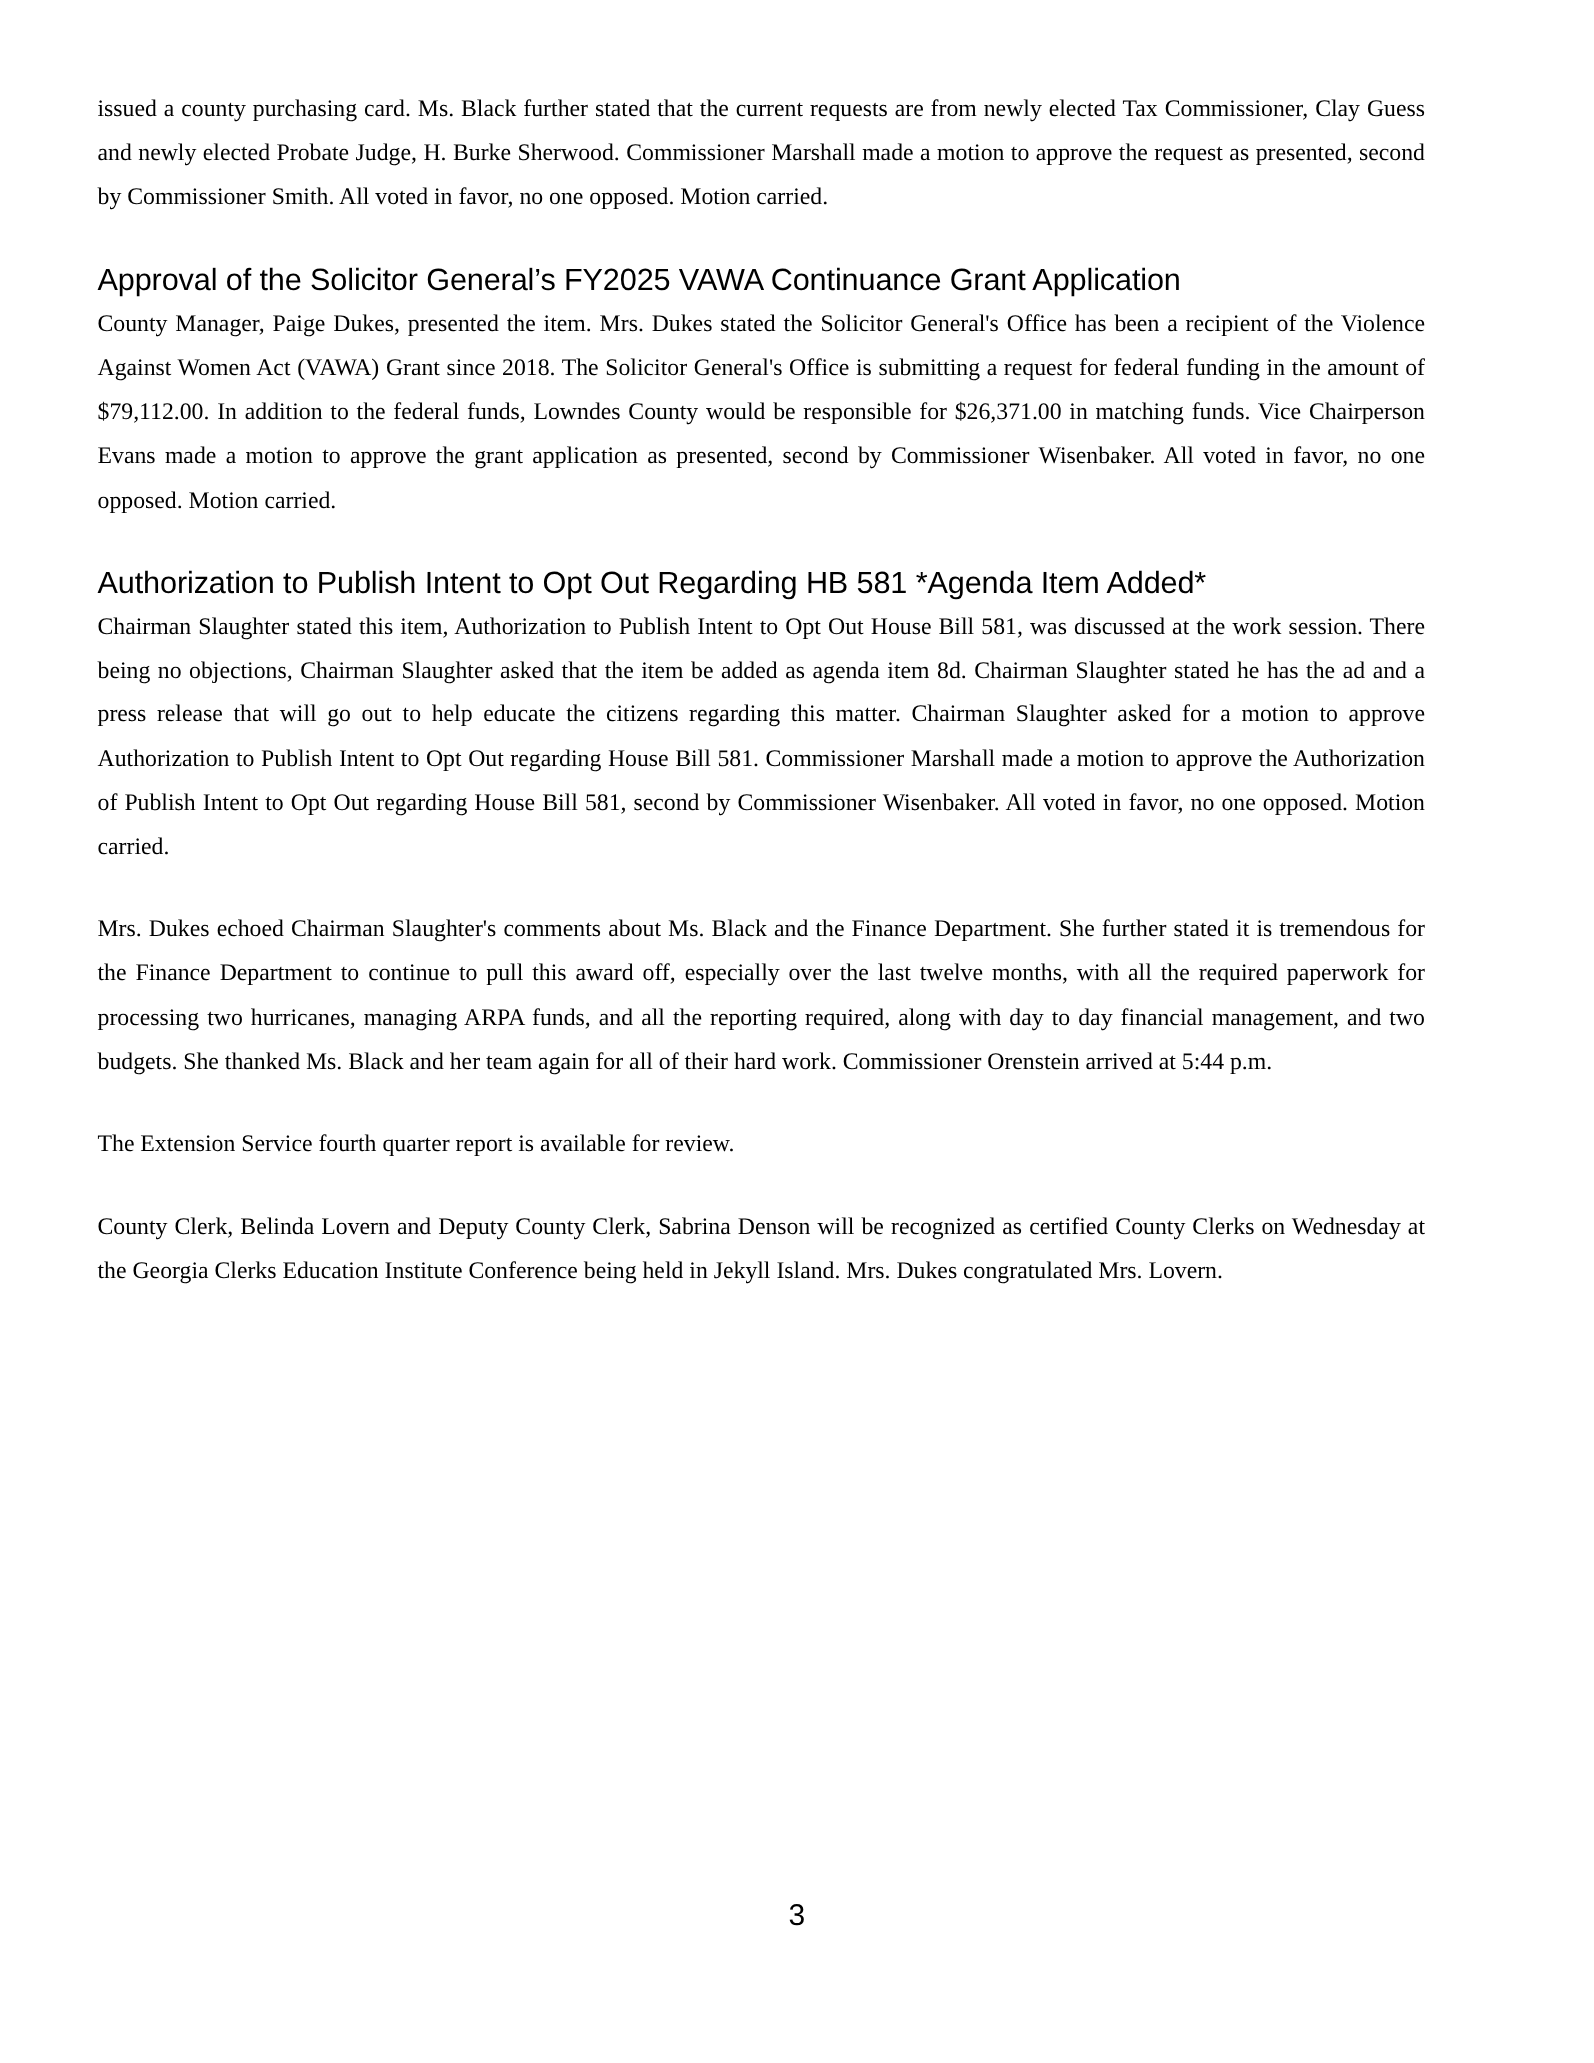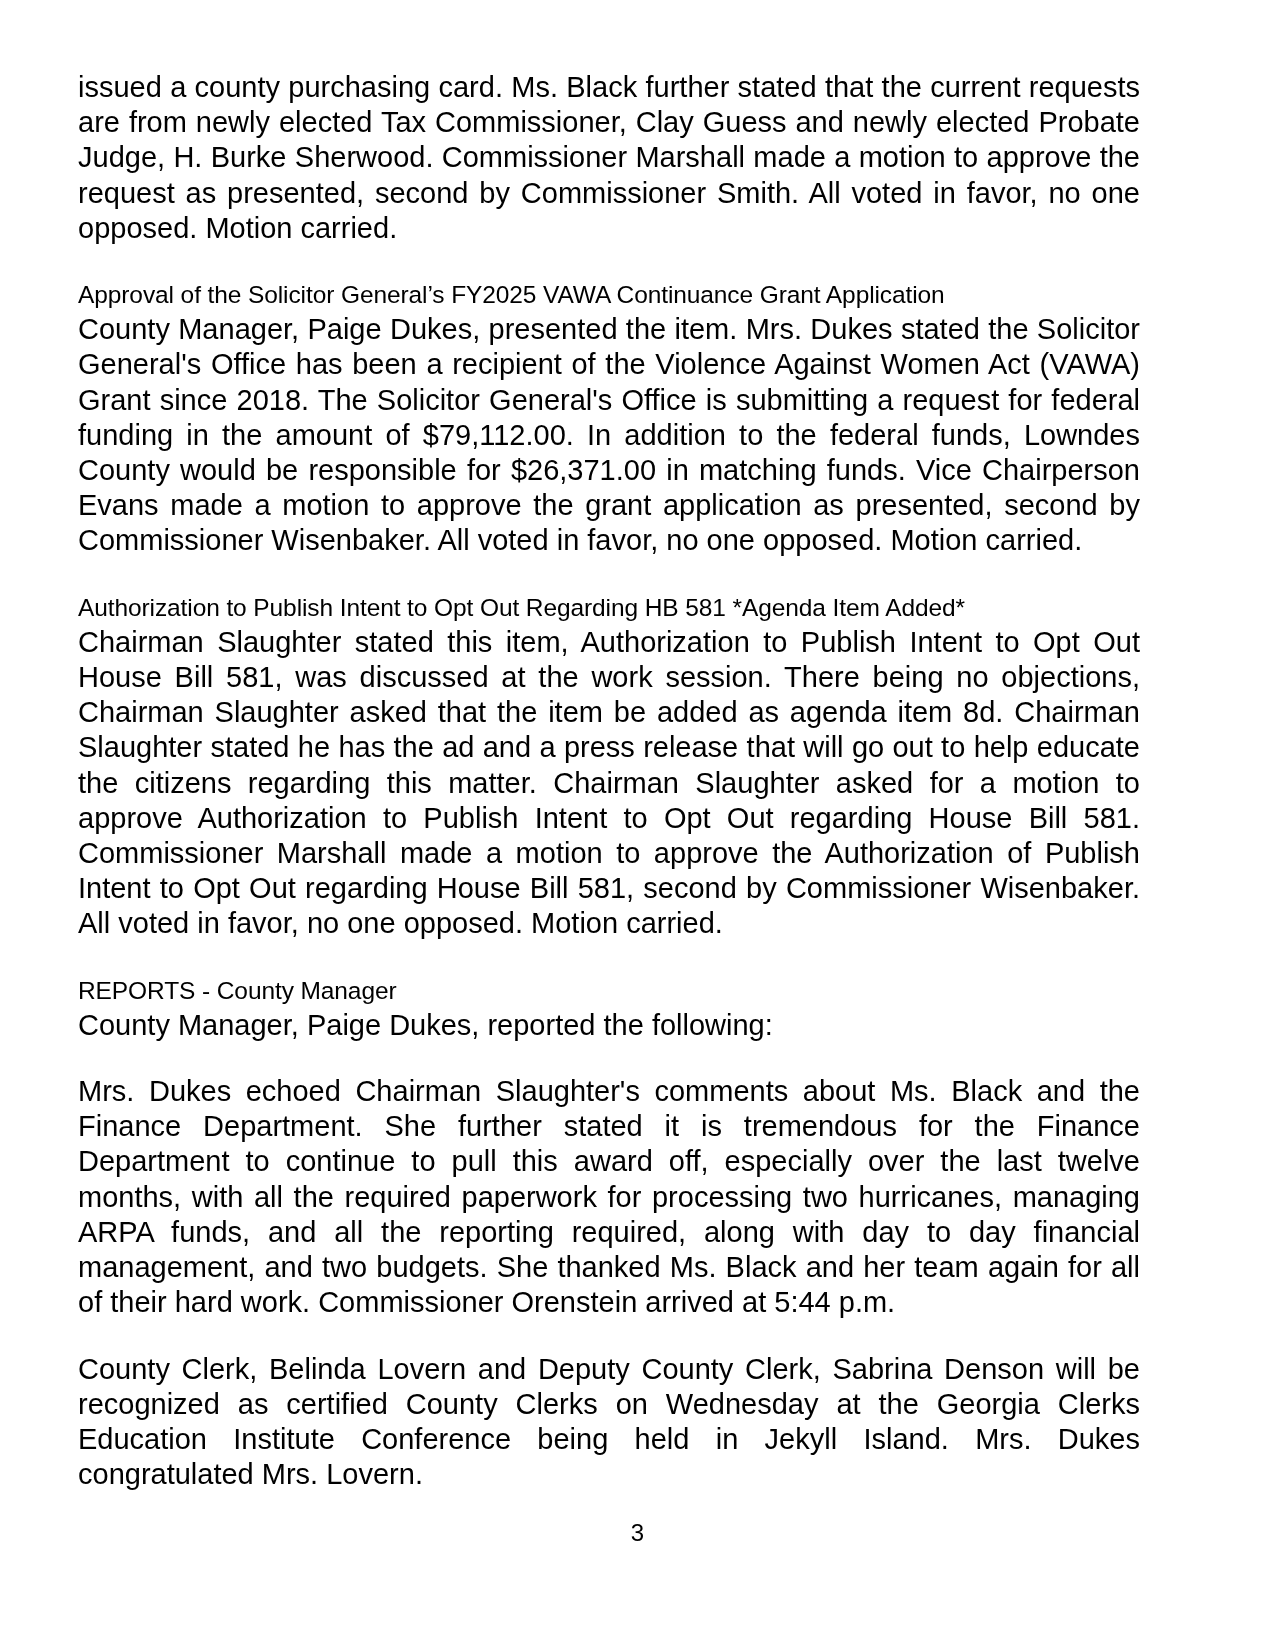--- a/index.html
+++ b/index.html
@@ -18,26 +18,27 @@
     background: #ffffff;
     box-sizing: border-box;
     padding: 70px 135px 0 78px;
     overflow: hidden;
   }
   .doc-body {
     width: 1062px;
   }
   p.para {
     margin: 0 0 0 0;
-    font-size: 29px;
+    font-size: 19px;
     line-height: 35.2px;
     text-align: justify;
     text-justify: inter-word;
     letter-spacing: 0;
     word-spacing: 0;
+    font-family: Liberation Serif, serif;
   }
   
   .block {
     margin: 0 0 31px 0;
   }
   .block:last-of-type {
     margin-bottom: 0;
   }
   h2.heading {
     margin: 0;
@@ -70,29 +71,28 @@
     <div class="block">
       <h2 class="heading">Approval of the Solicitor General’s FY2025 VAWA Continuance Grant Application</h2>
       <p class="para">County Manager, Paige Dukes, presented the item. Mrs. Dukes stated the Solicitor General's Office has been a recipient of the Violence Against Women Act (VAWA) Grant since 2018. The Solicitor General's Office is submitting a request for federal funding in the amount of $79,112.00. In addition to the federal funds, Lowndes County would be responsible for $26,371.00 in matching funds. Vice Chairperson Evans made a motion to approve the grant application as presented, second by Commissioner Wisenbaker. All voted in favor, no one opposed. Motion carried.</p>
     </div>
 
     <div class="block">
       <h2 class="heading">Authorization to Publish Intent to Opt Out Regarding HB 581 *Agenda Item Added*</h2>
       <p class="para">Chairman Slaughter stated this item, Authorization to Publish Intent to Opt Out House Bill 581, was discussed at the work session. There being no objections, Chairman Slaughter asked that the item be added as agenda item 8d. Chairman Slaughter stated he has the ad and a press release that will go out to help educate the citizens regarding this matter.  Chairman Slaughter asked for a motion to approve Authorization to Publish Intent to Opt Out regarding House Bill 581. Commissioner Marshall made a motion to approve the Authorization of Publish Intent to Opt Out regarding House Bill 581, second by Commissioner Wisenbaker. All voted in favor, no one opposed. Motion carried.</p>
     </div>
 
-    <div class="block">
-      <h2 class="heading">REPORTS - County Manager</h2>
-      <p class="para">County Manager, Paige Dukes, reported the following:</p>
-    </div>
 
     <div class="block">
       <p class="para">Mrs. Dukes echoed Chairman Slaughter's comments about Ms. Black and the Finance Department. She further stated it is tremendous for the Finance Department to continue to pull this award off, especially over the last twelve months, with all the required paperwork for processing two hurricanes, managing ARPA funds, and all the reporting required, along with day to day financial management, and two budgets. She thanked Ms. Black and her team again for all of their hard work. Commissioner Orenstein arrived at 5:44 p.m.</p>
     </div>
 
+    <div class="block">
+      <p class="para">The Extension Service fourth quarter report is available for review.</p>
+    </div>
 
     <div class="block">
       <p class="para">County Clerk, Belinda Lovern and Deputy County Clerk, Sabrina Denson will be recognized as certified County Clerks on Wednesday at the Georgia Clerks Education Institute Conference being held in Jekyll Island. Mrs. Dukes congratulated Mrs. Lovern.</p>
     </div>
 
 
 
   </div>
 
   <div class="page-number">3</div>

